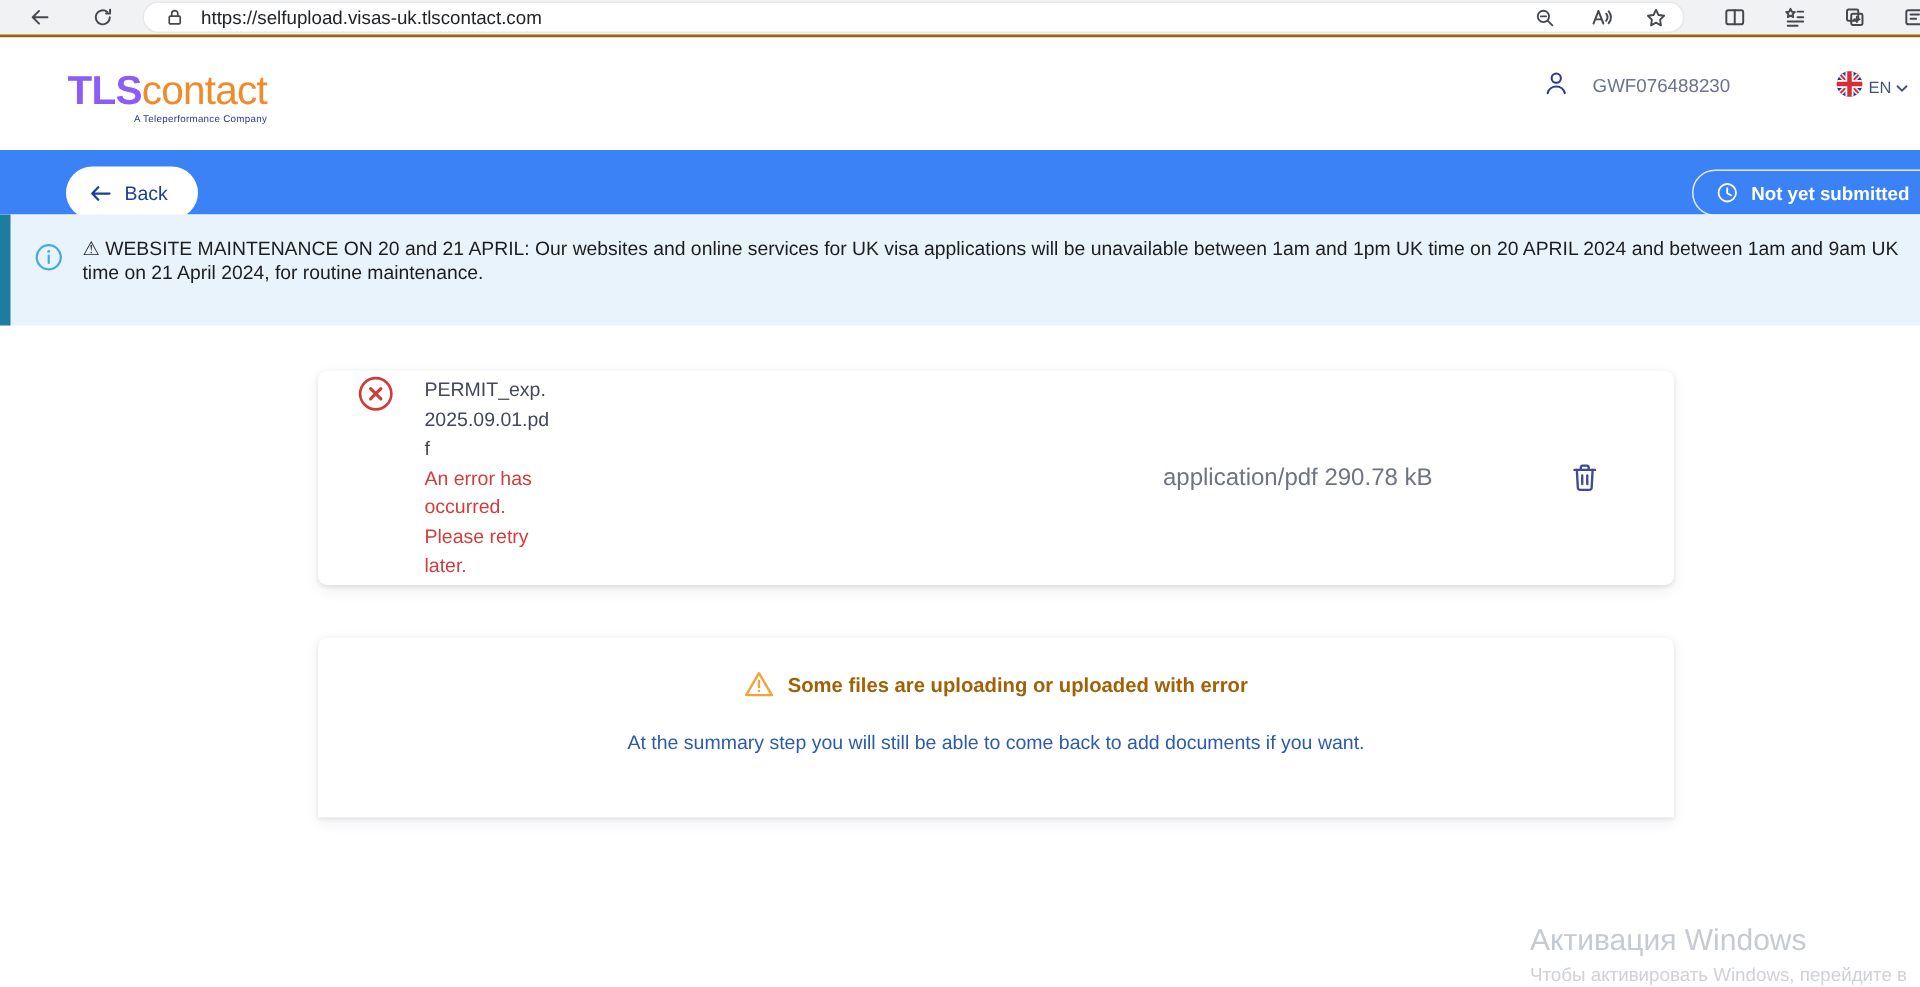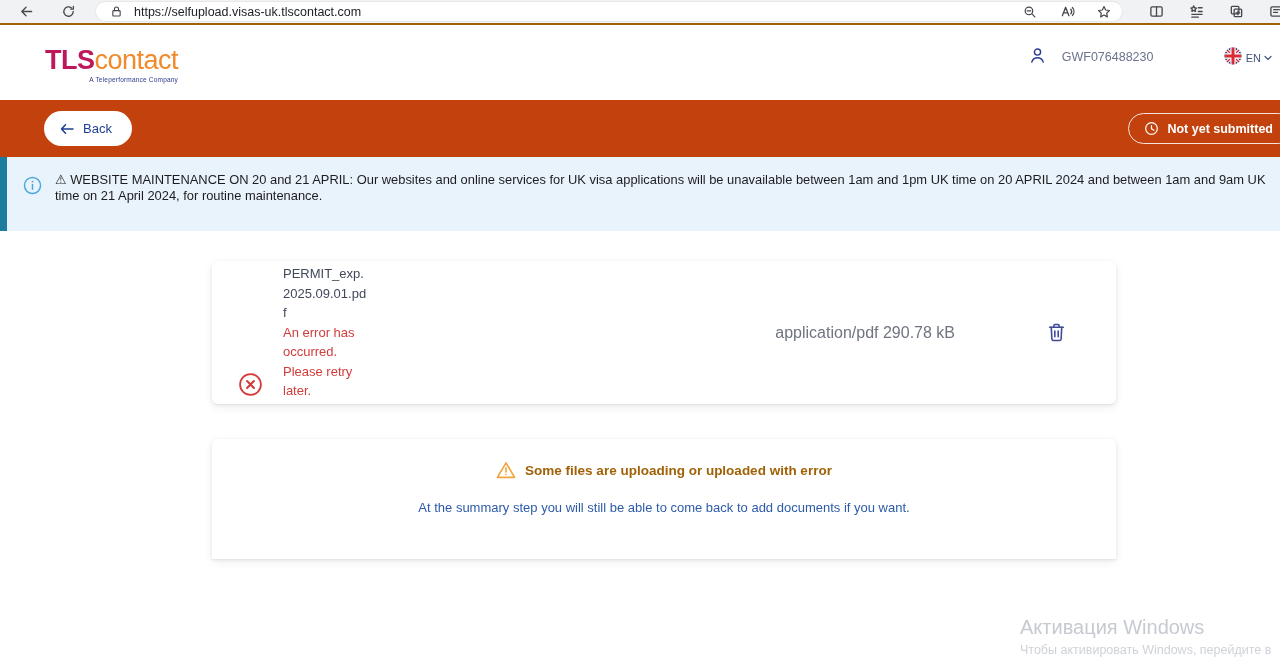--- a/index.html
+++ b/index.html
@@ -16,34 +16,34 @@
   .url-pill{ margin-left:20px; width:1038px; height:19px; background:#fff; border-radius:10px;
     display:flex; align-items:center; padding:0 10px 0 12px; box-shadow:0 0 0 1px #e6e8ea; }
   .url-text{ font-size:12.5px; color:#202327; margin-left:10px; flex:1; white-space:nowrap; overflow:hidden; }
   .pill-right{ display:flex; align-items:center; gap:21px; margin-left:8px; }
   .toolbar-right{ display:flex; align-items:center; gap:24px; margin-left:26px; }
 
   
   .site-header{ height:75px; background:#fff; position:relative; }
   .logo{ position:absolute; left:45px; top:22px; text-align:right; cursor:pointer; }
   .logo-main{ font-size:27px; line-height:27px; letter-spacing:-0.5px; }
-  .logo-tls{ color:#be185d; font-weight:bold; }
+  .logo-tls{ color:#8b5cf6; font-weight:bold; }
   .logo-contact{ color:#f08a2b; }
   .logo-tag{ font-size:6.5px; color:#2b3a8f; letter-spacing:0.2px; margin-top:2px; }
   .header-right{ position:absolute; right:8px; top:19px; display:flex; align-items:flex-start; }
   .person-wrap{ margin-top:3px; }
   .ref-block{ margin-left:16px; width:148px; }
   .ref-label{ font-size:12.5px; font-weight:bold; color:#1e3c92; line-height:14px; }
   .ref-value{ font-size:12.5px; color:#6b7390; margin-top:6px; }
   .lang-switch{ display:flex; align-items:center; margin-left:14px; margin-top:3px; cursor:pointer; }
   .lang-label{ font-size:11px; color:#44517f; margin-left:4px; }
   .lang-switch svg.chev{ margin-left:3px; }
 
   
-  .navbar{ height:57px; background:#c2410c; position:relative; }
+  .navbar{ height:43px; background:#3b82f6; position:relative; }
   .back-btn{ position:absolute; left:44px; top:11px; height:35px; padding:0 20px 0 16px;
     background:#fff; border:none; border-radius:18px; display:flex; align-items:center; gap:9px;
     color:#1d3e94; font-size:13px; font-family:inherit; cursor:pointer; }
   .status-pill{ position:absolute; right:-14px; top:13px; height:31px; padding:0 20px 0 15px;
     border:1px solid rgba(255,255,255,.85); border-radius:16px; display:flex; align-items:center; gap:8px;
     color:#fff; font-size:12.5px; font-weight:600; }
 
   
   .banner{ position:relative; background:#e9f3fb; padding:15px 12px 27px 55px; }
   .banner-stripe{ position:absolute; left:0; top:0; bottom:0; width:7px; background:#1c7d9e; }
@@ -54,21 +54,21 @@
   .content{ background:#fff; }
   .panel{ width:904px; margin-left:212px; }
   .dropzone{ margin-top:10px; height:132px; border:1px dashed #c9cfd8; border-radius:4px;
     background:#fff; display:flex; flex-direction:column; align-items:center; justify-content:center; cursor:pointer; }
   .dz-title{ margin-top:14px; font-size:13px; color:#2d5ba9; }
   .dz-sub{ margin-top:7px; font-size:13px; color:#2d5ba9; }
 
   .file-card{ margin-top:30px; height:143px; background:#fff; border-radius:6px;
     box-shadow:0 1px 3px rgba(20,30,60,.10), 0 3px 10px rgba(20,30,60,.07);
     display:flex; align-items:center; padding:0 50px 0 26px; }
-  .file-left{ display:flex; align-items:flex-end; }
+  .file-left{ display:flex; align-items:flex-start; }
   .file-texts{ margin-left:20px; width:84px; font-size:13px; line-height:19.5px; }
   .file-name{ color:#42485c; word-break:break-all; }
   .file-error{ color:#d23c3c; }
   .file-spacer{ flex:1; }
   .file-meta{ font-size:16px; color:#6f7480; margin-right:92px; }
   .trash-btn{ background:none; border:none; cursor:pointer; padding:0; display:flex; }
 
   .summary-card{ margin-top:35px; height:120px; background:#fff; border-radius:6px 6px 0 0;
     box-shadow:0 1px 3px rgba(20,30,60,.10), 0 3px 10px rgba(20,30,60,.07);
     padding-top:22px; text-align:center; }

